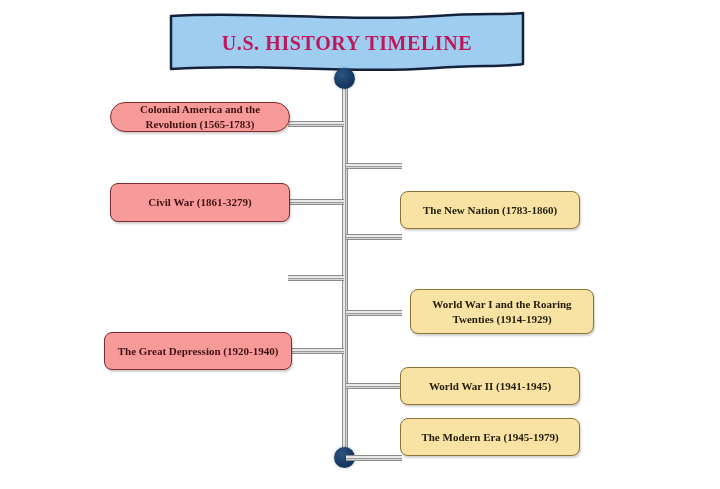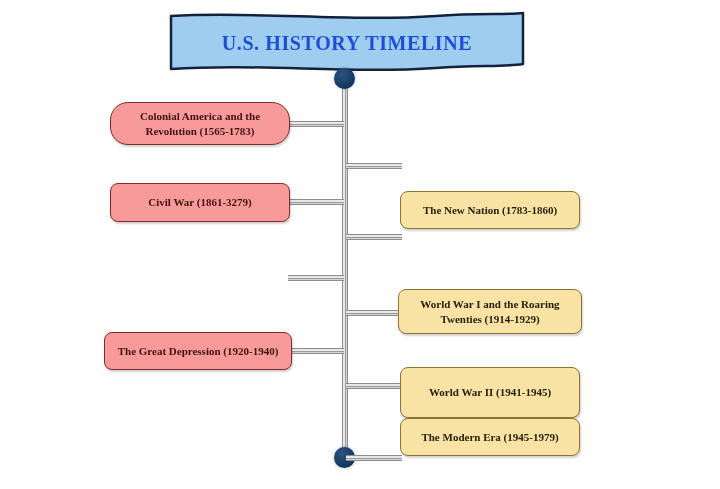--- a/index.html
+++ b/index.html
@@ -38,21 +38,21 @@
     top: 0;
     width: 100%;
     height: 100%;
     display: flex;
     align-items: center;
     justify-content: center;
     font-family: "Liberation Serif", serif;
     font-size: 20px;
     font-weight: 700;
     letter-spacing: 0.6px;
-    color: #1d4ed8;
+    color: #be185d;
     text-align: center;
     padding-top: 2px;
     box-sizing: border-box;
     white-space: nowrap;
   }
 
   
   .spine {
     position: absolute;
     left: 342px;
@@ -145,29 +145,29 @@
   <div class="connector" style="left:288px; top:199px; width:56px;"></div>
   <div class="connector" style="left:288px; top:275px; width:56px;"></div>
   <div class="connector" style="left:288px; top:348px; width:56px;"></div>
 
   <div class="connector" style="left:346px; top:163px; width:56px;"></div>
   <div class="connector" style="left:346px; top:234px; width:56px;"></div>
   <div class="connector" style="left:346px; top:310px; width:56px;"></div>
   <div class="connector" style="left:346px; top:383px; width:56px;"></div>
   <div class="connector" style="left:346px; top:455px; width:56px;"></div>
 
-  <div class="event-box left" style="left:110px; top:102px; width:180px; height:43px;border-radius:18px;">Colonial America and the Revolution (1565-1783)</div>
+  <div class="event-box left" style="left:110px; top:102px; width:180px; height:30px;border-radius:18px;">Colonial America and the Revolution (1565-1783)</div>
 
   <div class="event-box left" style="left:110px; top:183px; width:180px; height:39px;">Civil War (1861-3279)</div>
 
 
   <div class="event-box left" style="left:104px; top:332px; width:188px; height:38px;">The Great Depression (1920-1940)</div>
 
   <div class="event-box right" style="left:400px; top:147px; width:180px; height:38px;margin-top:44px;">The New Nation (1783-1860)</div>
 
 
-  <div class="event-box right" style="left:398px; top:289px; width:184px; height:45px;">World War I and the Roaring Twenties (1914-1929)</div>
+  <div class="event-box right" style="left:410px; top:289px; width:184px; height:45px;">World War I and the Roaring Twenties (1914-1929)</div>
 
-  <div class="event-box right" style="left:400px; top:367px; width:180px; height:51px;">World War II (1941-1945)</div>
+  <div class="event-box right" style="left:400px; top:367px; width:180px; height:38px;">World War II (1941-1945)</div>
 
   <div class="event-box right" style="left:400px; top:418px; width:180px; height:38px;">The Modern Era (1945-1979)</div>
 
 </div>
 
 </body></html>

